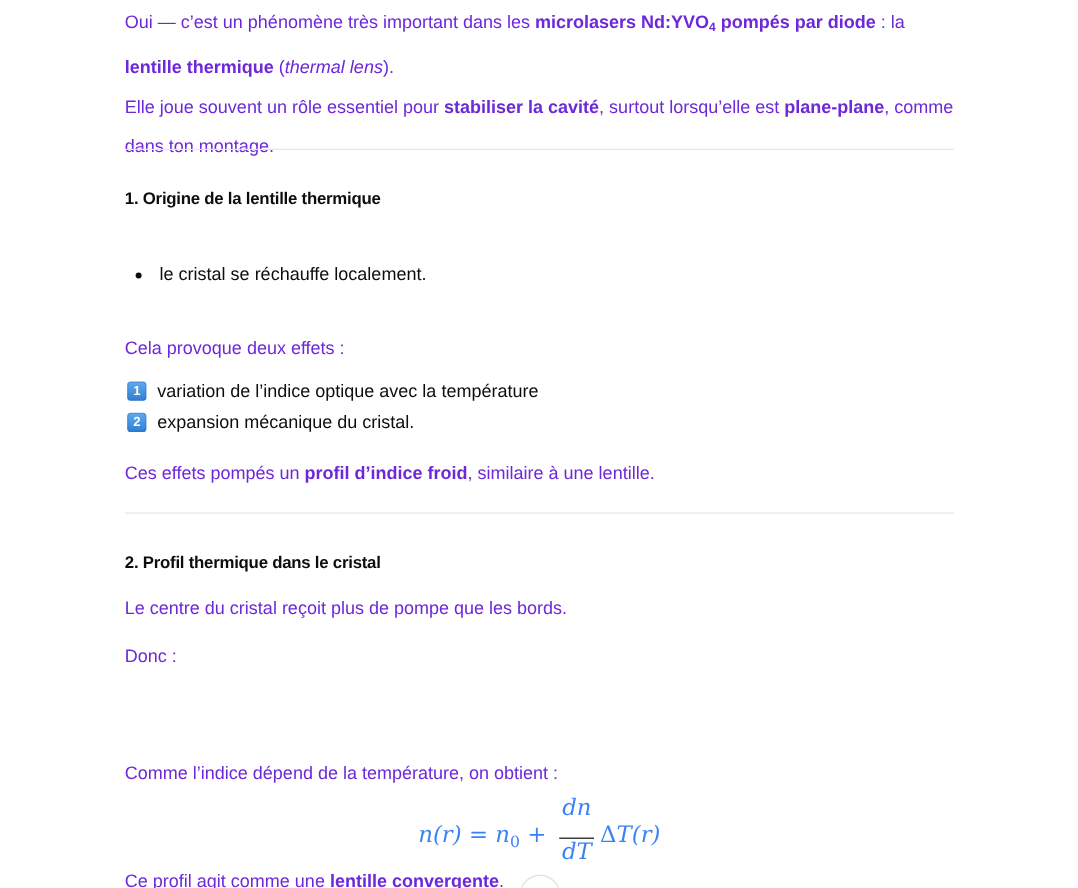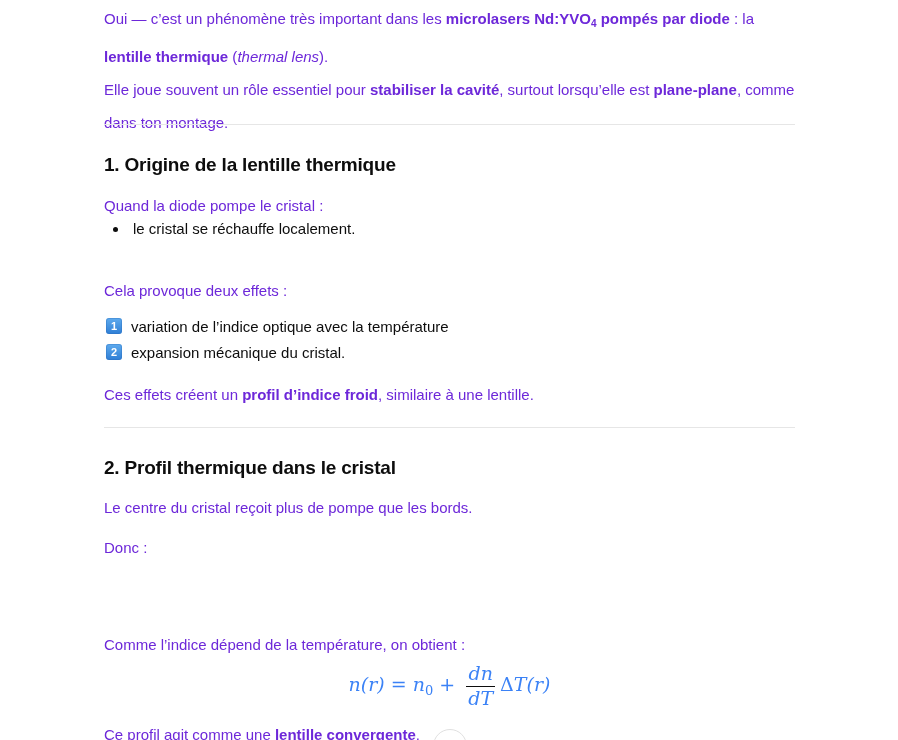--- a/index.html
+++ b/index.html
@@ -8,77 +8,76 @@
   .page { position:relative; width:898px; height:740px; background:#ffffff; }
   .content { position:absolute; left:104px; top:0; width:691px; height:740px; }
 
   .para { position:absolute; left:0; width:100%; font-size:15px; line-height:33px; color:#6d28d9; }
   .para b { font-weight:700; }
   .para i { font-style:italic; }
   sub.f { font-size:10px; font-weight:700; vertical-align:-3px; }
 
   .rule { position:absolute; left:0; width:100%; height:1px; background:#e6e6e6; border:0; }
 
-  .sec-heading { position:absolute; left:0; width:100%; font-size:19px; font-weight:700; line-height:28px; color:#0d0d0d; letter-spacing:-0.2px; }
+  .sec-heading { position:absolute; left:0; width:100%; font-size:14px; font-weight:700; line-height:28px; color:#0d0d0d; letter-spacing:-0.2px; }
 
   ul.blist { position:absolute; left:0; width:100%; list-style:none; }
   ul.blist li { position:relative; padding-left:29px; font-size:15px; line-height:26px; }
   ul.blist li::before { content:""; position:absolute; left:9px; top:11px; width:5px; height:5px; border-radius:50%; background:#0d0d0d; }
 
   .effects { position:absolute; left:2px; width:100%; }
   .effect-row { display:flex; align-items:center; height:26px; font-size:15px; }
   .badge { display:inline-flex; width:16px; height:16px; border-radius:3px;
            background:linear-gradient(180deg,#5fabee 0%,#2e7ed5 100%);
            box-shadow:0 0 0 1px rgba(42,110,187,0.35) inset;
            color:#ffffff; font-size:11px; font-weight:700;
            align-items:center; justify-content:center; margin-right:9px; flex:0 0 16px; }
 
   .formula { position:absolute; left:0; width:100%; text-align:center;
              font-family:"DejaVu Serif", serif; font-size:19px; color:#3b82f6; }
   .formula .m-it { font-style:italic; }
   .formula sub.m { font-size:13px; vertical-align:-4px; font-style:normal; }
   .frac { display:inline-block; vertical-align:-14px; text-align:center; margin:0 5px; line-height:1.15; }
-  .frac .num { display:block; padding:0 2px 1px; border-bottom:1.4px solid #0d0d0d; }
+  .frac .num { display:block; padding:0 2px 13px; border-bottom:1.4px solid #0d0d0d; }
   .frac .den { display:block; padding:1px 2px 0; }
 
   .scroll-btn { position:absolute; left:433px; top:729px; width:34px; height:34px;
                 border-radius:50%; background:#ffffff; border:1px solid #e0e0e0; cursor:pointer; }
 </style>
 </head>
 <body>
 
 <div class="page">
   <div class="content">
 
     <p class="para" style="top:2px;"><span>Oui — c’est un phénomène très important dans les </span><b>microlasers Nd:YVO</b><sub class="f">4</sub><b> pompés par diode</b><span> : la </span><b>lentille thermique</b><span> (</span><i>thermal lens</i><span>).</span><br><span>Elle joue souvent un rôle essentiel pour </span><b>stabiliser la cavité</b><span>, surtout lorsqu’elle est </span><b>plane-plane</b><span>, comme dans ton montage.</span></p>
 
     <div class="rule" style="top:124px;"></div>
 
     <h2 class="sec-heading" style="top:151px;">1. Origine de la lentille thermique</h2>
 
-    <p class="para" style="top:189px;">Quand la diode pompe le cristal :</p>
 
     <ul class="blist" style="top:216px;">
       <li><span>le cristal se réchauffe localement.</span></li>
     </ul>
 
     <p class="para" style="top:274px;">Cela provoque deux effets :</p>
 
     <div class="effects" style="top:313px;">
       <div class="effect-row">
         <span class="badge">1</span>
         <span>variation de l’indice optique avec la température</span>
       </div>
       <div class="effect-row">
         <span class="badge">2</span>
         <span>expansion mécanique du cristal.</span>
       </div>
     </div>
 
-    <p class="para" style="top:378px;"><span>Ces effets créent un </span><b>profil d’indice froid</b><span>, similaire à une lentille.</span></p>
+    <p class="para" style="top:378px;"><span>Ces effets pompés un </span><b>profil d’indice froid</b><span>, similaire à une lentille.</span></p>
 
     <div class="rule" style="top:427px;"></div>
 
     <h2 class="sec-heading" style="top:454px;">2. Profil thermique dans le cristal</h2>
 
     <p class="para" style="top:531px;">Donc :</p>
 
     <p class="para" style="top:491px;">Le centre du cristal reçoit plus de pompe que les bords.</p>
 
 

